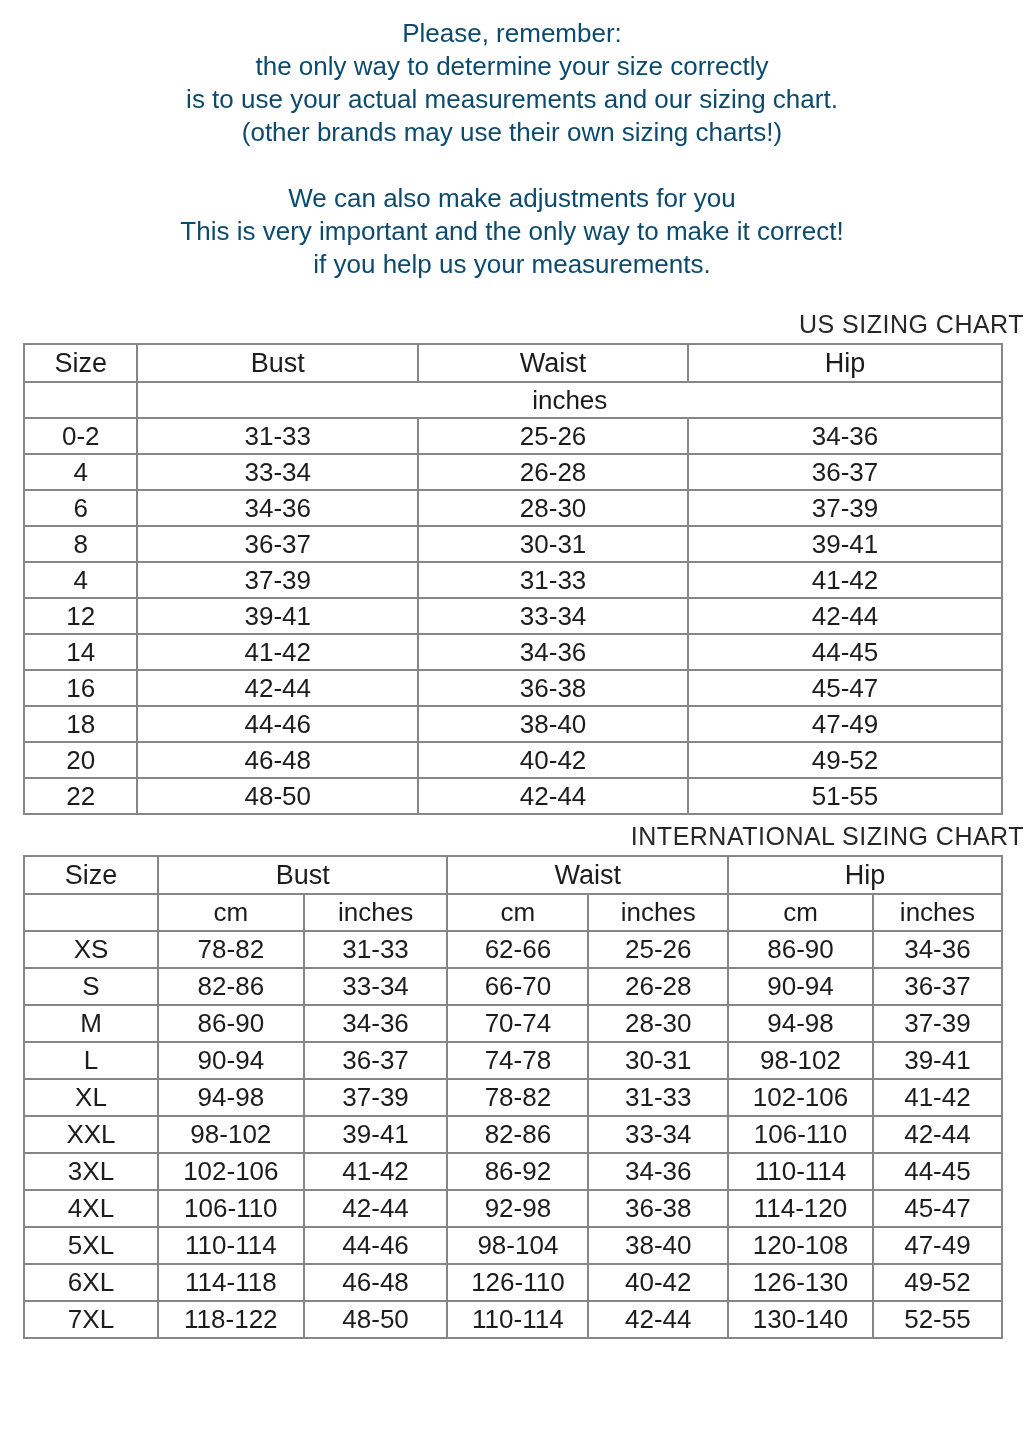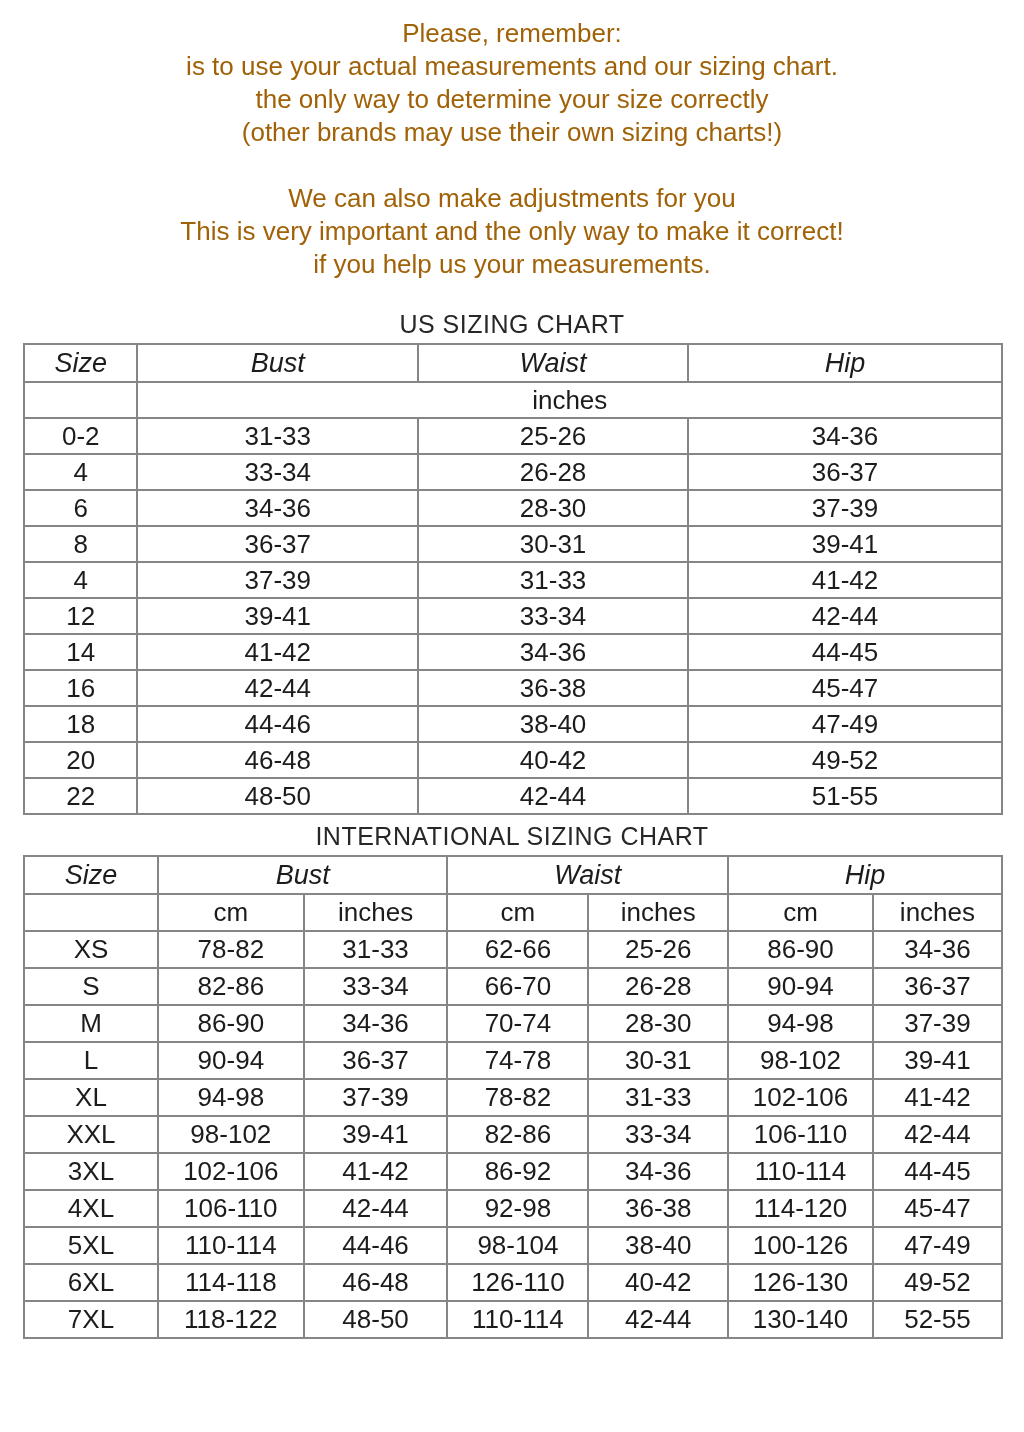--- a/index.html
+++ b/index.html
@@ -7,28 +7,28 @@
   body {
     width: 1024px;
     height: 1432px;
     background: #ffffff;
     font-family: "Liberation Sans", sans-serif;
     font-weight: 300;
     overflow: hidden;
   }
   .intro {
     text-align: center;
-    color: #a16207;
+    color: #0c4a6e;
     font-size: 26px;
     line-height: 33px;
     padding-top: 17px;
   }
   .intro-par + .intro-par { margin-top: 33px; }
   .chart-title {
-    text-align: center;
+    text-align: right;
     color: #272727;
     font-size: 25px;
     letter-spacing: 0.5px;
     line-height: 28px;
   }
   #us-title   { margin-top: 29px; margin-bottom: 5px; }
   #intl-title { margin-top: 7px;  margin-bottom: 5px; }
   table {
     border-collapse: collapse;
     table-layout: fixed;
@@ -37,40 +37,40 @@
     color: #1c1c1c;
   }
   th, td {
     border: 2px solid #868686;
     text-align: center;
     vertical-align: middle;
     font-weight: 300;
     padding: 0;
     overflow: hidden;
   }
-  th { font-size: 27px; font-style: italic; }
+  th { font-size: 27px; }
   td { font-size: 26px; }
   .us-table th { height: 38px; }
   .us-table td { height: 36px; }
   .intl-table th { height: 38px; }
   .intl-table td { height: 37px; }
 </style>
 </head>
 <body>
 
 <div>
 
   <div class="intro">
     <div class="intro-par">
 
         <div class="line">Please, remember:</div>
 
+        <div class="line">the only way to determine your size correctly</div>
+
         <div class="line">is to use your actual measurements and our sizing chart.</div>
-
-        <div class="line">the only way to determine your size correctly</div>
 
         <div class="line">(other brands may use their own sizing charts!)</div>
       </div>
     <div class="intro-par">
 
         <div class="line">We can also make adjustments for you</div>
 
         <div class="line">This is very important and the only way to make it correct!</div>
 
         <div class="line">if you help us your measurements.</div>
@@ -290,21 +290,21 @@
           <td>114-120</td>
           <td>45-47</td>
         </tr>
 
         <tr>
           <td>5XL</td>
           <td>110-114</td>
           <td>44-46</td>
           <td>98-104</td>
           <td>38-40</td>
-          <td>100-126</td>
+          <td>120-108</td>
           <td>47-49</td>
         </tr>
 
         <tr>
           <td>6XL</td>
           <td>114-118</td>
           <td>46-48</td>
           <td>126-110</td>
           <td>40-42</td>
           <td>126-130</td>

